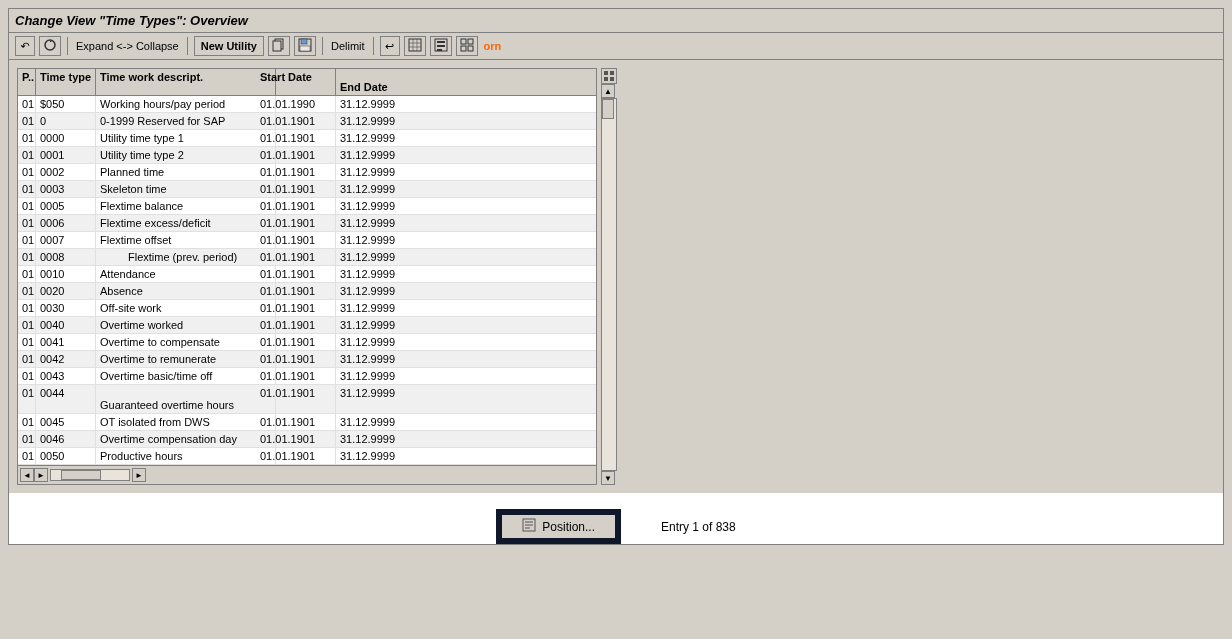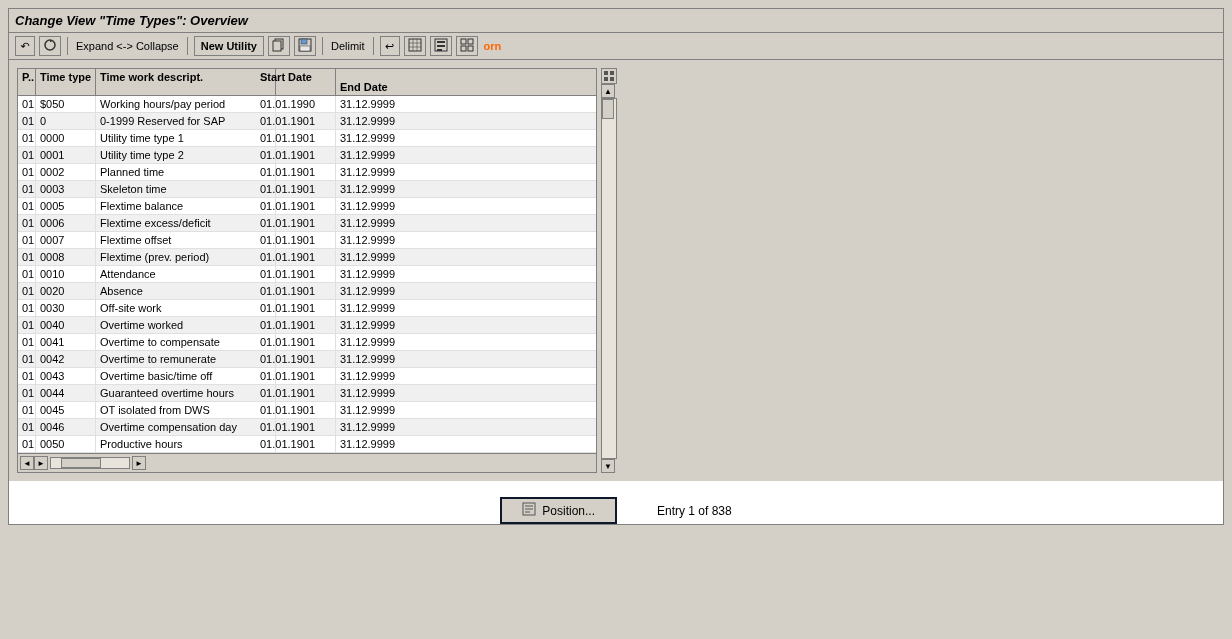--- a/index.html
+++ b/index.html
@@ -151,21 +151,21 @@
     }
     .bottom-row {
       margin-top: 16px;
       display: flex;
       align-items: center;
       justify-content: center;
       gap: 40px;
     }
     .position-btn {
       background: #d4d0c8;
-      border: 2px solid #0f172a;
+      border: 6px solid #0f172a;
       padding: 3px 20px;
       cursor: pointer;
       font-size: 12px;
       display: inline-flex;
       align-items: center;
       gap: 6px;
     }
     .entry-info {
       font-size: 12px;
     }
@@ -339,21 +339,21 @@
               <div class="table-row" style="background: rgb(255, 255, 255);">
                 <div class="td">01</div>
                 <div class="td">0007</div>
                 <div class="td" style="width: 180px;">Flextime offset</div>
                 <div class="td">01.01.1901</div>
                 <div class="td">31.12.9999</div>
               </div>
               <div class="table-row" style="background: rgb(240, 240, 240);">
                 <div class="td">01</div>
                 <div class="td">0008</div>
-                <div class="td" style="width: 180px;">Flextime (prev. period)</div>
+                <div class="td" style="width: 180px; margin-left: 28px;">Flextime (prev. period)</div>
                 <div class="td">01.01.1901</div>
                 <div class="td">31.12.9999</div>
               </div>
               <div class="table-row" style="background: rgb(255, 255, 255);">
                 <div class="td">01</div>
                 <div class="td">0010</div>
                 <div class="td" style="width: 180px;">Attendance</div>
                 <div class="td">01.01.1901</div>
                 <div class="td">31.12.9999</div>
               </div>
@@ -395,21 +395,21 @@
               <div class="table-row" style="background: rgb(255, 255, 255);">
                 <div class="td">01</div>
                 <div class="td">0043</div>
                 <div class="td" style="width: 180px;">Overtime basic/time off</div>
                 <div class="td">01.01.1901</div>
                 <div class="td">31.12.9999</div>
               </div>
               <div class="table-row" style="background: rgb(240, 240, 240);">
                 <div class="td">01</div>
                 <div class="td">0044</div>
-                <div class="td" style="width: 180px;">Guaranteed overtime hours</div>
+                <div class="td" style="width: 180px; margin-top: 12px;">Guaranteed overtime hours</div>
                 <div class="td">01.01.1901</div>
                 <div class="td">31.12.9999</div>
               </div>
               <div class="table-row" style="background: rgb(255, 255, 255);">
                 <div class="td">01</div>
                 <div class="td">0045</div>
                 <div class="td" style="width: 180px;">OT isolated from DWS</div>
                 <div class="td">01.01.1901</div>
                 <div class="td">31.12.9999</div>
               </div>

